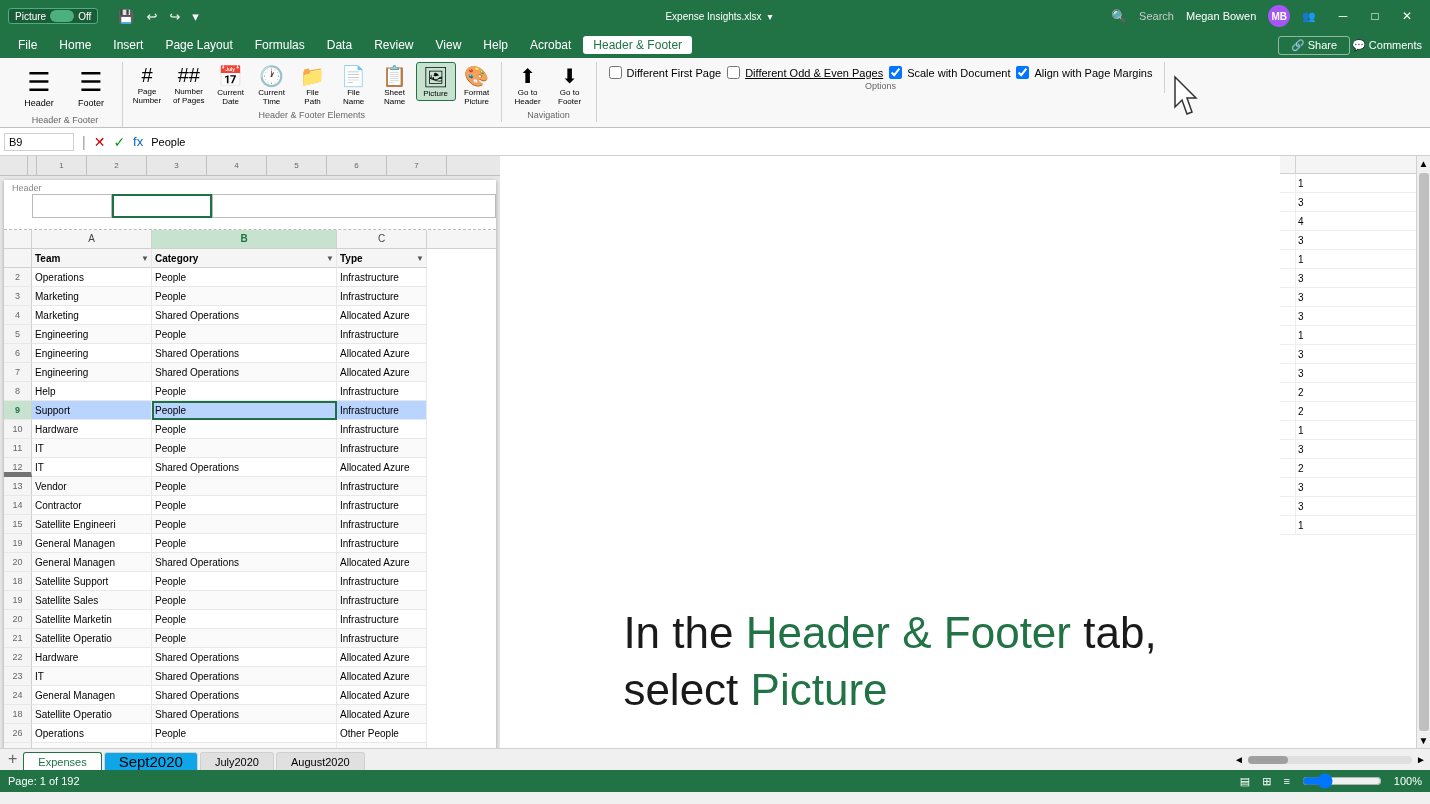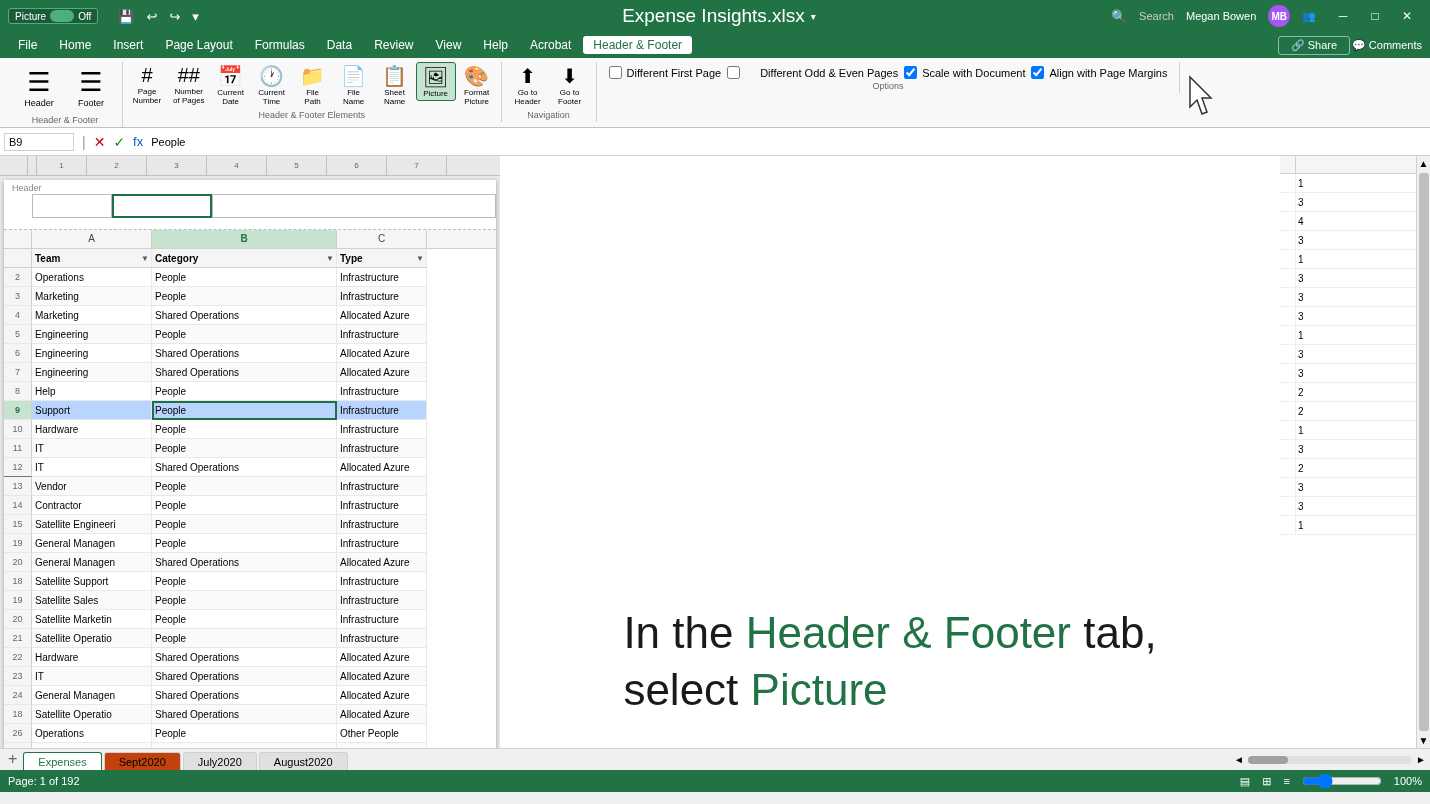--- a/index.html
+++ b/index.html
@@ -198,21 +198,21 @@
       <span>Off</span>
     </div>
     <div class="quick-access">
       <button class="qa-btn">💾</button>
       <button class="qa-btn">↩</button>
       <button class="qa-btn">↪</button>
       <button class="qa-btn">▾</button>
     </div>
   </div>
   <div style="position:absolute;left:50%;transform:translateX(-50%);display:flex;align-items:center;gap:6px;">
-    <span style="font-size:19px;margin-left:8px;">Expense Insights.xlsx</span>
+    <span style="font-size:10px;margin-left:8px;">Expense Insights.xlsx</span>
     <span style="font-size:10px;">▾</span>
   </div>
   <div class="title-bar-right">
     <span style="font-size:13px;">🔍</span>
     <span style="font-size:11px;color:#ccc;">Search</span>
     <span style="font-size:11px;">Megan Bowen</span>
     <div class="user-avatar">
       <span>MB</span>
     </div>
     <span>👥</span>
@@ -313,21 +313,21 @@
       </div>
       <div style="font-size:9px;color:#666;margin-top:2px;text-align:center;">Navigation</div>
     </div>
 
     <div style="display:flex;flex-direction:column;border-right:1px solid #d0d0d0;padding:4px 12px 2px;">
       <div style="display:flex;gap:6px;">
         <label style="display:flex;align-items:center;gap:5px;font-size:11px;cursor:pointer;">
           <input type="checkbox" style="">
           <span>Different First Page</span>
         </label>
-        <label style="display:flex;align-items:center;gap:20px;font-size:11px;cursor:pointer;">
+        <label style="display:flex;align-items:center;gap:5px;font-size:11px;cursor:pointer;text-decoration:underline;">
           <input type="checkbox" style="">
           <span>Different Odd &amp; Even Pages</span>
         </label>
         <label style="display:flex;align-items:center;gap:5px;font-size:11px;cursor:pointer;">
           <input type="checkbox" checked="" style="">
           <span>Scale with Document</span>
         </label>
         <label style="display:flex;align-items:center;gap:5px;font-size:11px;cursor:pointer;">
           <input type="checkbox" checked="" style="">
           <span>Align with Page Margins</span>
@@ -398,21 +398,21 @@
               <div style="height:19px;border-bottom:1px solid #e8e8e8;border-right:1px solid #d0d0d0;text-align:center;font-size:9px;color:#666;line-height:19px;background:#f5f5f5;">2</div>
               <div style="height:19px;border-bottom:1px solid #e8e8e8;border-right:1px solid #d0d0d0;text-align:center;font-size:9px;color:#666;line-height:19px;background:#f5f5f5;">3</div>
               <div style="height:19px;border-bottom:1px solid #e8e8e8;border-right:1px solid #d0d0d0;text-align:center;font-size:9px;color:#666;line-height:19px;background:#f5f5f5;">4</div>
               <div style="height:19px;border-bottom:1px solid #e8e8e8;border-right:1px solid #d0d0d0;text-align:center;font-size:9px;color:#666;line-height:19px;background:#f5f5f5;">5</div>
               <div style="height:19px;border-bottom:1px solid #e8e8e8;border-right:1px solid #d0d0d0;text-align:center;font-size:9px;color:#666;line-height:19px;background:#f5f5f5;">6</div>
               <div style="height:19px;border-bottom:1px solid #e8e8e8;border-right:1px solid #d0d0d0;text-align:center;font-size:9px;color:#666;line-height:19px;background:#f5f5f5;">7</div>
               <div style="height:19px;border-bottom:1px solid #e8e8e8;border-right:1px solid #d0d0d0;text-align:center;font-size:9px;color:#666;line-height:19px;background:#f5f5f5;">8</div>
               <div style="height:19px;border-bottom:1px solid #e8e8e8;border-right:1px solid #d0d0d0;text-align:center;font-size:9px;color:#666;line-height:19px;background:#c7e3d0;color:#217346;font-weight:bold;">9</div>
               <div style="height:19px;border-bottom:1px solid #e8e8e8;border-right:1px solid #d0d0d0;text-align:center;font-size:9px;color:#666;line-height:19px;background:#f5f5f5;">10</div>
               <div style="height:19px;border-bottom:1px solid #e8e8e8;border-right:1px solid #d0d0d0;text-align:center;font-size:9px;color:#666;line-height:19px;background:#f5f5f5;">11</div>
-              <div style="height:19px;border-bottom:1px solid #737373;border-right:1px solid #d0d0d0;text-align:center;font-size:9px;color:#666;line-height:19px;background:#f5f5f5;">12</div>
+              <div style="height:19px;border-bottom:5px solid #737373;border-right:1px solid #d0d0d0;text-align:center;font-size:9px;color:#666;line-height:19px;background:#f5f5f5;">12</div>
               <div style="height:19px;border-bottom:1px solid #e8e8e8;border-right:1px solid #d0d0d0;text-align:center;font-size:9px;color:#666;line-height:19px;background:#f5f5f5;">13</div>
               <div style="height:19px;border-bottom:1px solid #e8e8e8;border-right:1px solid #d0d0d0;text-align:center;font-size:9px;color:#666;line-height:19px;background:#f5f5f5;">14</div>
               <div style="height:19px;border-bottom:1px solid #e8e8e8;border-right:1px solid #d0d0d0;text-align:center;font-size:9px;color:#666;line-height:19px;background:#f5f5f5;">15</div>
               <div style="height:19px;border-bottom:1px solid #e8e8e8;border-right:1px solid #d0d0d0;text-align:center;font-size:9px;color:#666;line-height:19px;background:#f5f5f5;">19</div>
               <div style="height:19px;border-bottom:1px solid #e8e8e8;border-right:1px solid #d0d0d0;text-align:center;font-size:9px;color:#666;line-height:19px;background:#f5f5f5;">20</div>
               <div style="height:19px;border-bottom:1px solid #e8e8e8;border-right:1px solid #d0d0d0;text-align:center;font-size:9px;color:#666;line-height:19px;background:#f5f5f5;">18</div>
               <div style="height:19px;border-bottom:1px solid #e8e8e8;border-right:1px solid #d0d0d0;text-align:center;font-size:9px;color:#666;line-height:19px;background:#f5f5f5;">19</div>
               <div style="height:19px;border-bottom:1px solid #e8e8e8;border-right:1px solid #d0d0d0;text-align:center;font-size:9px;color:#666;line-height:19px;background:#f5f5f5;">20</div>
               <div style="height:19px;border-bottom:1px solid #e8e8e8;border-right:1px solid #d0d0d0;text-align:center;font-size:9px;color:#666;line-height:19px;background:#f5f5f5;">21</div>
               <div style="height:19px;border-bottom:1px solid #e8e8e8;border-right:1px solid #d0d0d0;text-align:center;font-size:9px;color:#666;line-height:19px;background:#f5f5f5;">22</div>
@@ -681,21 +681,21 @@
     <div style="font-size:10px;padding:2px;cursor:pointer;">▼</div>
   </div>
 
 </div>
 
 <div style="display:flex;height:22px;background:#f0f0f0;border-top:1px solid #d0d0d0;">
   <div style="display:flex;align-items:flex-end;flex:1;padding:0 4px;gap:2px;overflow:hidden;">
     <span style="font-size:16px;color:#666;cursor:pointer;padding:0 4px;line-height:22px;">+</span>
     <div id="sheet-tabs-container" style="display:flex;gap:2px;align-items:flex-end;">
         <div style="padding: 2px 14px; border-top: 1px solid rgb(33, 115, 70); border-right: 1px solid rgb(33, 115, 70); border-left: 1px solid rgb(33, 115, 70); border-image: initial; border-bottom: none rgb(33, 115, 70); font-size: 11px; cursor: pointer; border-radius: 3px 3px 0px 0px; height: 18px; line-height: 14px; background: white; color: rgb(33, 115, 70); font-weight: 500;">Expenses</div>
-        <div style="padding: 2px 14px; border-top: 1px solid rgb(208, 208, 208); border-right: 1px solid rgb(208, 208, 208); border-left: 1px solid rgb(208, 208, 208); border-image: initial; border-bottom: none; font-size: 11px; cursor: pointer; border-radius: 3px 3px 0px 0px; height: 18px; line-height: 14px; background: #c2410c;">Sept2020</div>
+        <div style="padding: 2px 14px; border-top: 1px solid rgb(208, 208, 208); border-right: 1px solid rgb(208, 208, 208); border-left: 1px solid rgb(208, 208, 208); border-image: initial; border-bottom: none; font-size: 15px; cursor: pointer; border-radius: 3px 3px 0px 0px; height: 18px; line-height: 14px; background: #0ea5e9;">Sept2020</div>
         <div style="padding: 2px 14px; border-top: 1px solid rgb(208, 208, 208); border-right: 1px solid rgb(208, 208, 208); border-left: 1px solid rgb(208, 208, 208); border-image: initial; border-bottom: none; font-size: 11px; cursor: pointer; border-radius: 3px 3px 0px 0px; height: 18px; line-height: 14px; background: rgb(224, 224, 224);">July2020</div>
         <div style="padding: 2px 14px; border-top: 1px solid rgb(208, 208, 208); border-right: 1px solid rgb(208, 208, 208); border-left: 1px solid rgb(208, 208, 208); border-image: initial; border-bottom: none; font-size: 11px; cursor: pointer; border-radius: 3px 3px 0px 0px; height: 18px; line-height: 14px; background: rgb(224, 224, 224);">August2020</div>
       </div>
   </div>
   <div style="display:flex;align-items:center;width:200px;">
     <span style="cursor:pointer;font-size:10px;padding:2px 4px;">◄</span>
     <div style="flex:1;height:8px;background:#e0e0e0;border-radius:4px;">
       <div style="width:40px;height:8px;background:#a0a0a0;border-radius:4px;"></div>
     </div>
     <span style="cursor:pointer;font-size:10px;padding:2px 4px;">►</span>

